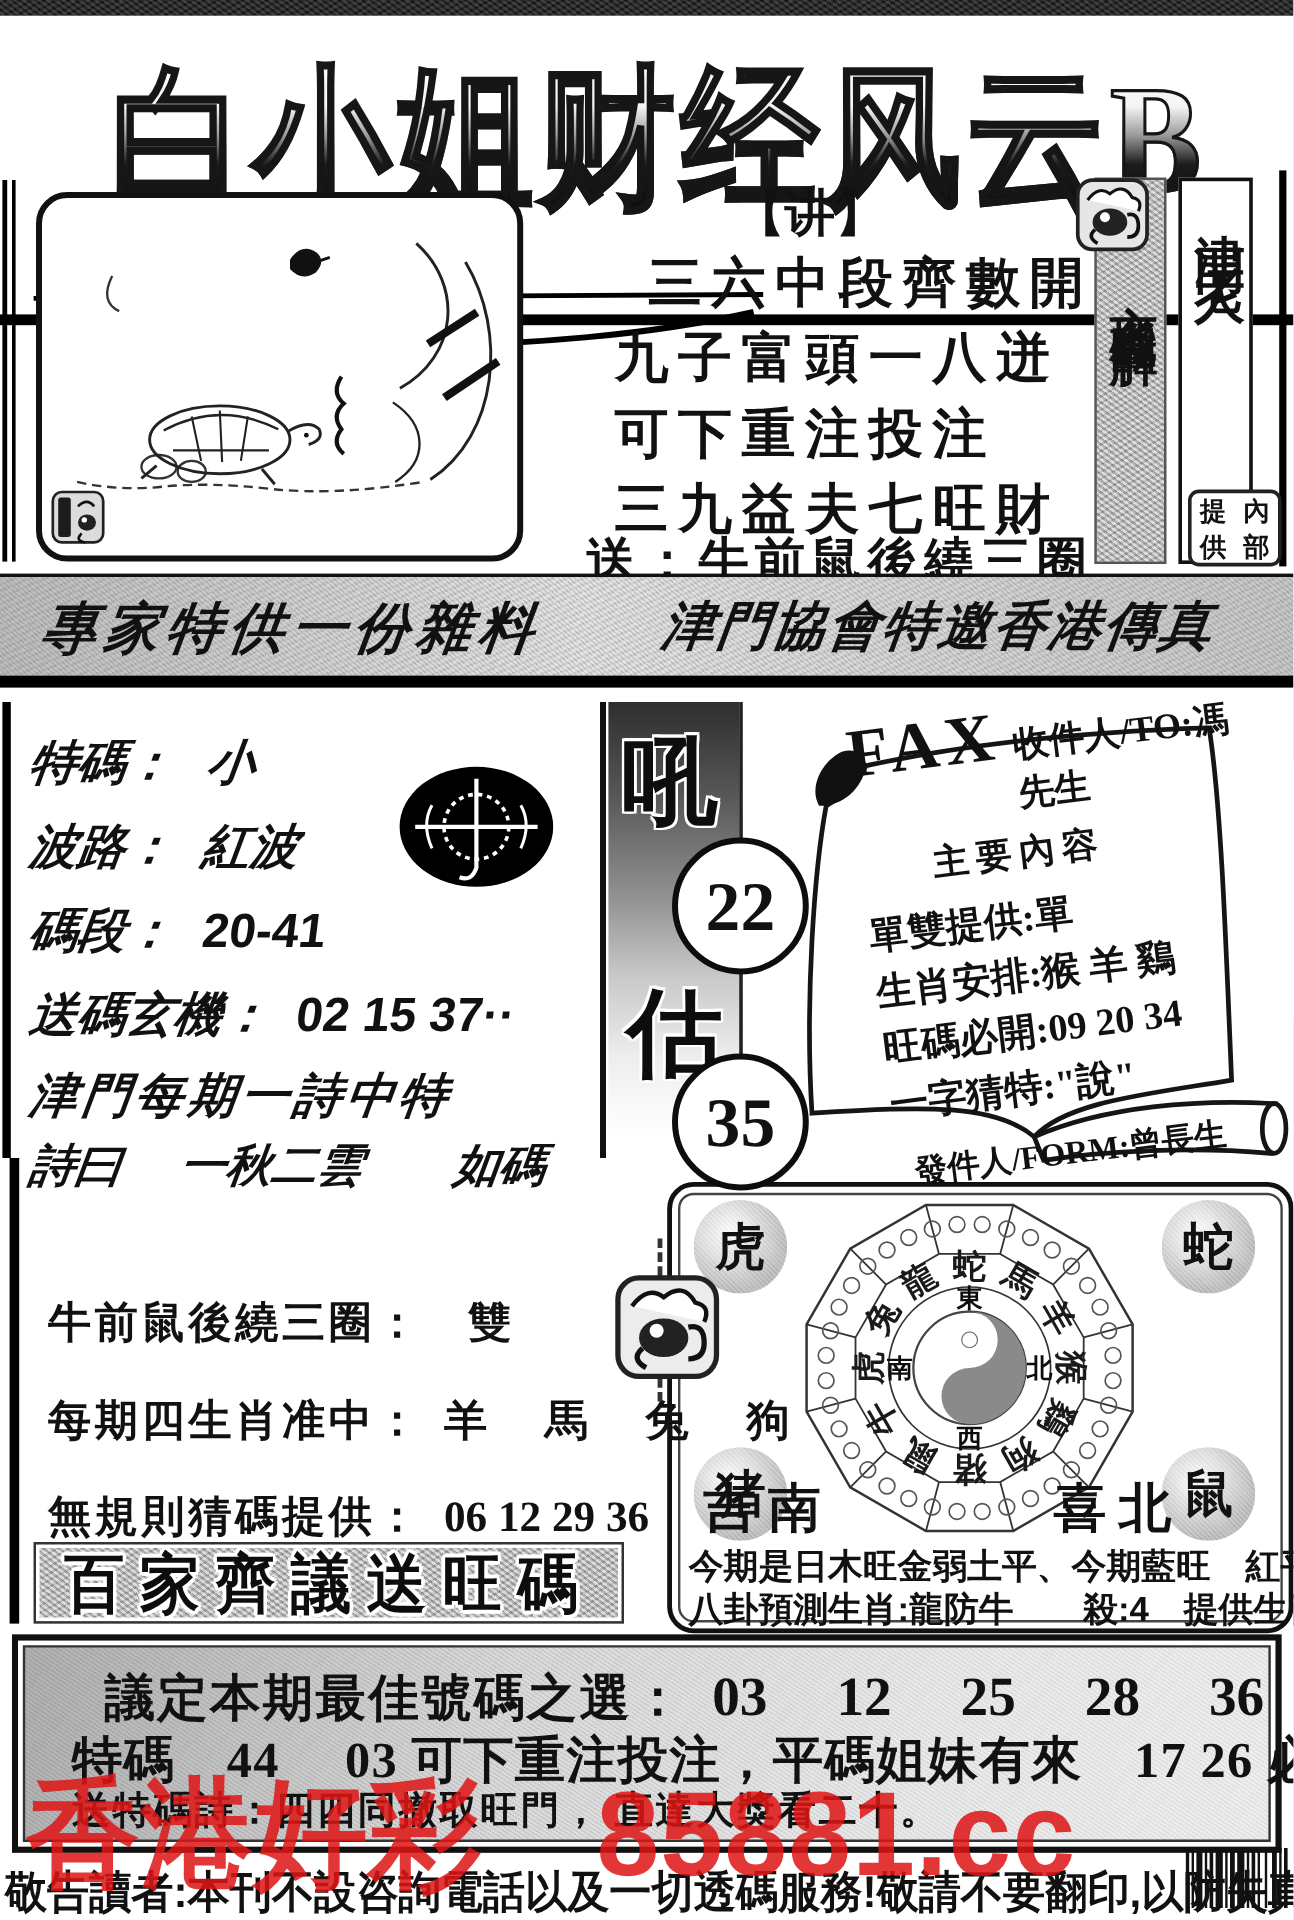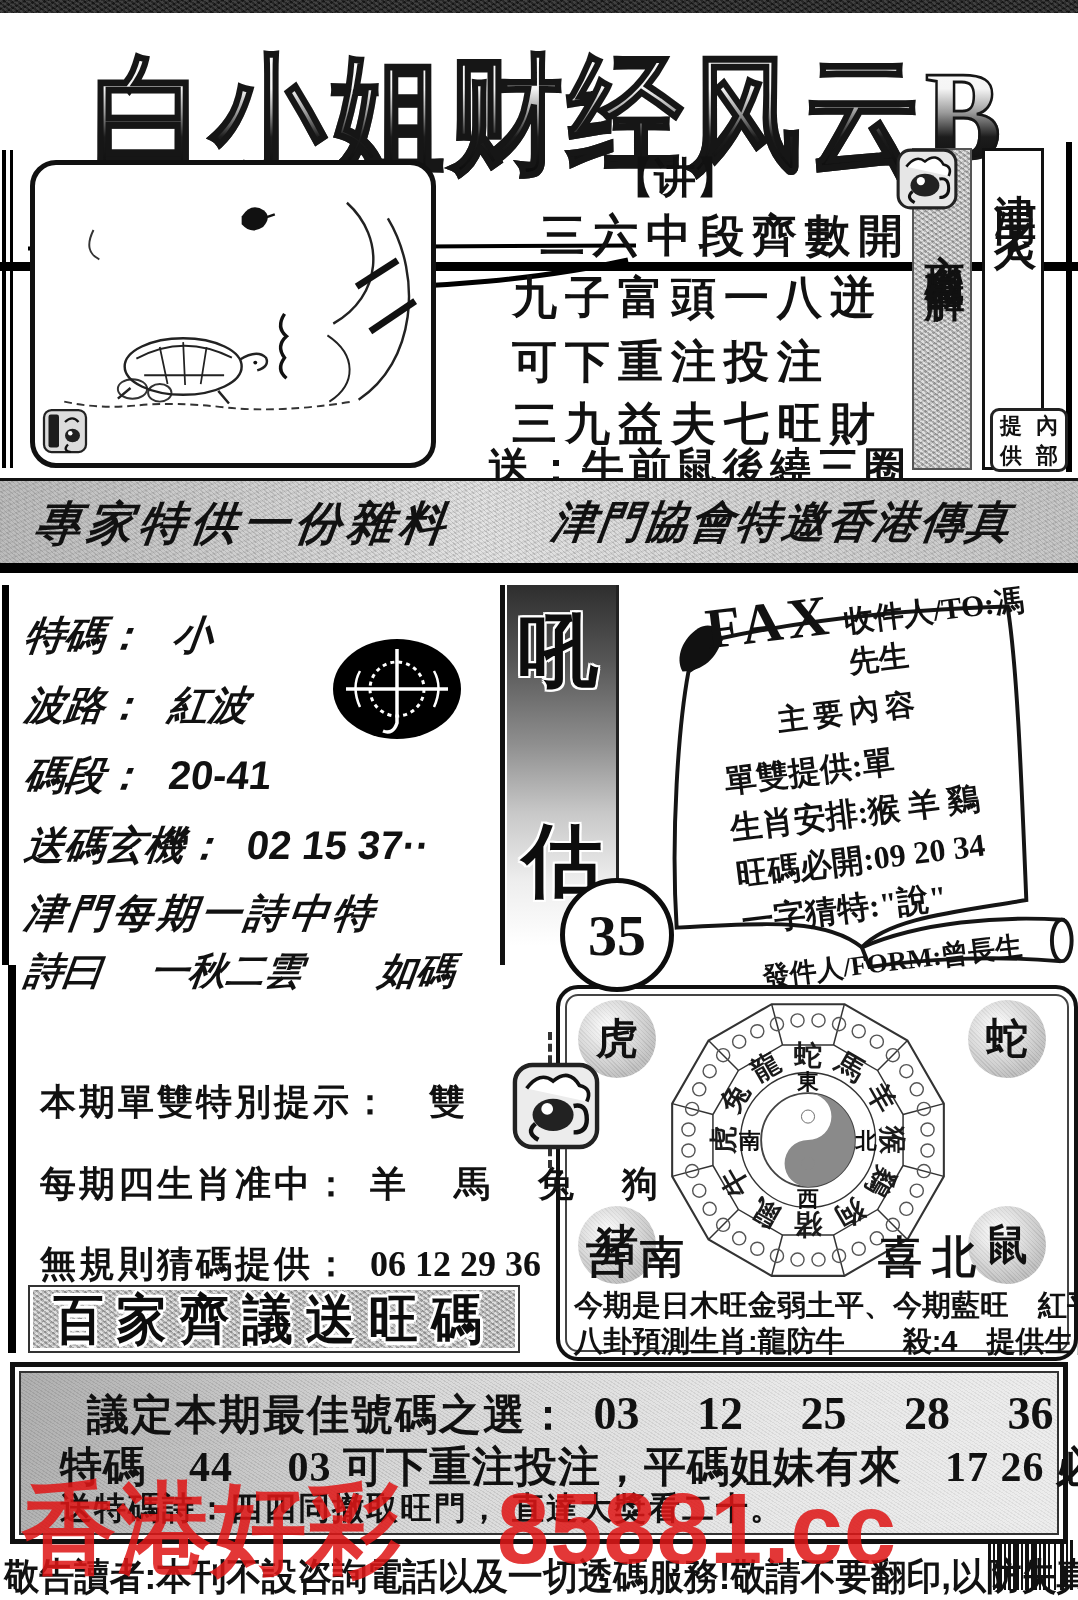--- a/index.html
+++ b/index.html
@@ -155,20 +155,23 @@
   <svg class="t" width="135" height="112" viewBox="0 0 135 112" style="left:330px;top:633px;">
     <ellipse cx="67" cy="56" rx="64" ry="50" fill="#000"></ellipse>
     <circle cx="67" cy="56" r="27" fill="none" stroke="#fff" stroke-width="3" stroke-dasharray="4 4"></circle>
     <path d="M16 56 h102" stroke="#fff" stroke-width="3.5"></path>
     <path d="M67 16 v74 q-4 12 -14 8" fill="none" stroke="#fff" stroke-width="3.5"></path>
     <path d="M30 38 q-9 16 0 36 M104 38 q9 16 0 36" fill="none" stroke="#fff" stroke-width="2.5"></path>
   </svg>
 
   <div class="t midcol" style="left:507px;top:585px;width:112px;height:380px;border-right:3px solid #222;box-sizing:border-box;"></div>
   <div class="t serif b wout2" style="left:518px;top:598px;font-size:80px;z-index:3;">吼</div>
+  <div class="t circle-num" style="left:560px;top:698px;width:104px;height:104px;font-size:58px;z-index:4;">
+    <span>22</span>
+  </div>
   <div class="t serif b wout2" style="left:522px;top:808px;font-size:80px;z-index:3;">估</div>
   <div class="t circle-num" style="left:560px;top:878px;width:104px;height:104px;font-size:58px;z-index:4;">
     <span>35</span>
   </div>
 
   <div class="t" style="left:622px;top:575px;width:456px;height:394px;">
     <svg width="456" height="394" viewBox="0 0 456 400">
       <path d="M98 64 C210 40 320 34 388 32 C398 96 402 208 407 330 C336 342 268 348 240 378 C206 350 150 352 52 358 C46 262 54 152 64 98 C78 90 90 78 98 64 Z" fill="#fff" stroke="#151515" stroke-width="4"></path>
       <path d="M98 64 C94 84 78 98 58 98 C50 84 58 64 74 54 C84 48 96 52 98 64 Z" fill="#111"></path>
       <path d="M240 378 C300 352 380 346 444 350 L440 392 C372 386 300 390 248 398 Z" fill="#fff" stroke="#151515" stroke-width="4"></path>
@@ -183,21 +186,21 @@
       <div class="b" style="font-size:32px;line-height:47px;">單雙提供:單</div>
       <div class="b" style="font-size:32px;line-height:47px;">生肖安排:猴 羊 鷄</div>
       <div class="b" style="font-size:32px;line-height:47px;">旺碼必開:09 20 34</div>
       <div class="b" style="font-size:32px;line-height:47px;">一字猜特:"說"</div>
       <div class="b" style="font-size:27px;margin:16px 0 0 14px;">發件人/FORM:曾長生</div>
     </div>
   </div>
 
   <div class="t" style="left:8px;top:965px;width:8px;height:388px;background:#000;"></div>
   <div class="t sans b" style="left:40px;top:1078px;font-size:36px;z-index:2;">
-    <span style="letter-spacing:3px;">本期單雙特別提示：</span>
+    <span style="letter-spacing:3px;">牛前鼠後繞三圈：</span>
     <span style="margin-left:28px;">雙</span>
   </div>
   <div class="t sans b" style="left:40px;top:1160px;font-size:36px;z-index:2;">
     <span style="letter-spacing:3px;">每期四生肖准中：</span>
     <span style="margin-left:8px;letter-spacing:6px;">羊　馬　兔　狗</span>
   </div>
   <div class="t sans b" style="left:40px;top:1240px;font-size:36px;z-index:2;">
     <span style="letter-spacing:3px;">無規則猜碼提供：</span>
     <span class="serif" style="margin-left:8px;font-size:36px;">06 12 29 36</span>
   </div>

